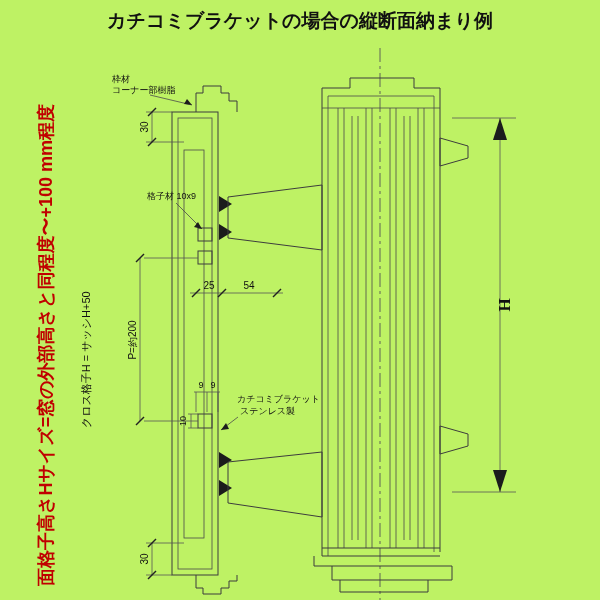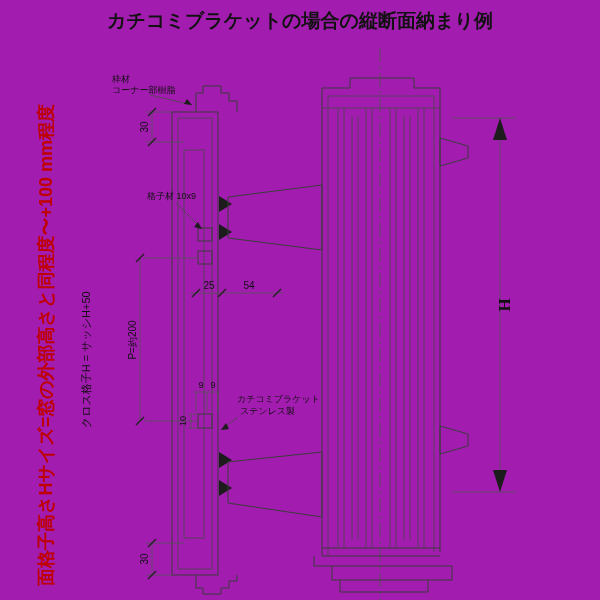--- a/index.html
+++ b/index.html
@@ -1,16 +1,16 @@
 <!DOCTYPE html>
 <html><head>
 <meta charset="utf-8">
 <style>
   html,body{margin:0;padding:0;background:#ffffff;}
-  .canvas{width:600px;height:600px;position:relative;background:#a21caf;overflow:hidden;}
+  .canvas{width:600px;height:600px;position:relative;background:#bef264;overflow:hidden;}
   svg{display:block;}
   svg text{font-family:"Liberation Sans","DejaVu Sans",sans-serif;fill:#111;}
   .ln{fill:none;stroke:#3d3d3d;stroke-width:1;}
   .thin{fill:none;stroke:#4a4a4a;stroke-width:0.8;}
   .dimln{fill:none;stroke:#555;stroke-width:0.8;}
   .ctr{fill:none;stroke:#555;stroke-width:0.9;stroke-dasharray:14 4 3 4;}
   .tick{stroke:#222;stroke-width:1.4;}
   .solid{fill:#1c1c1c;stroke:none;}
   .ttl{font-size:19px;font-weight:bold;}
   .rednote{font-size:18px;font-weight:bold;fill:#c00000;}

